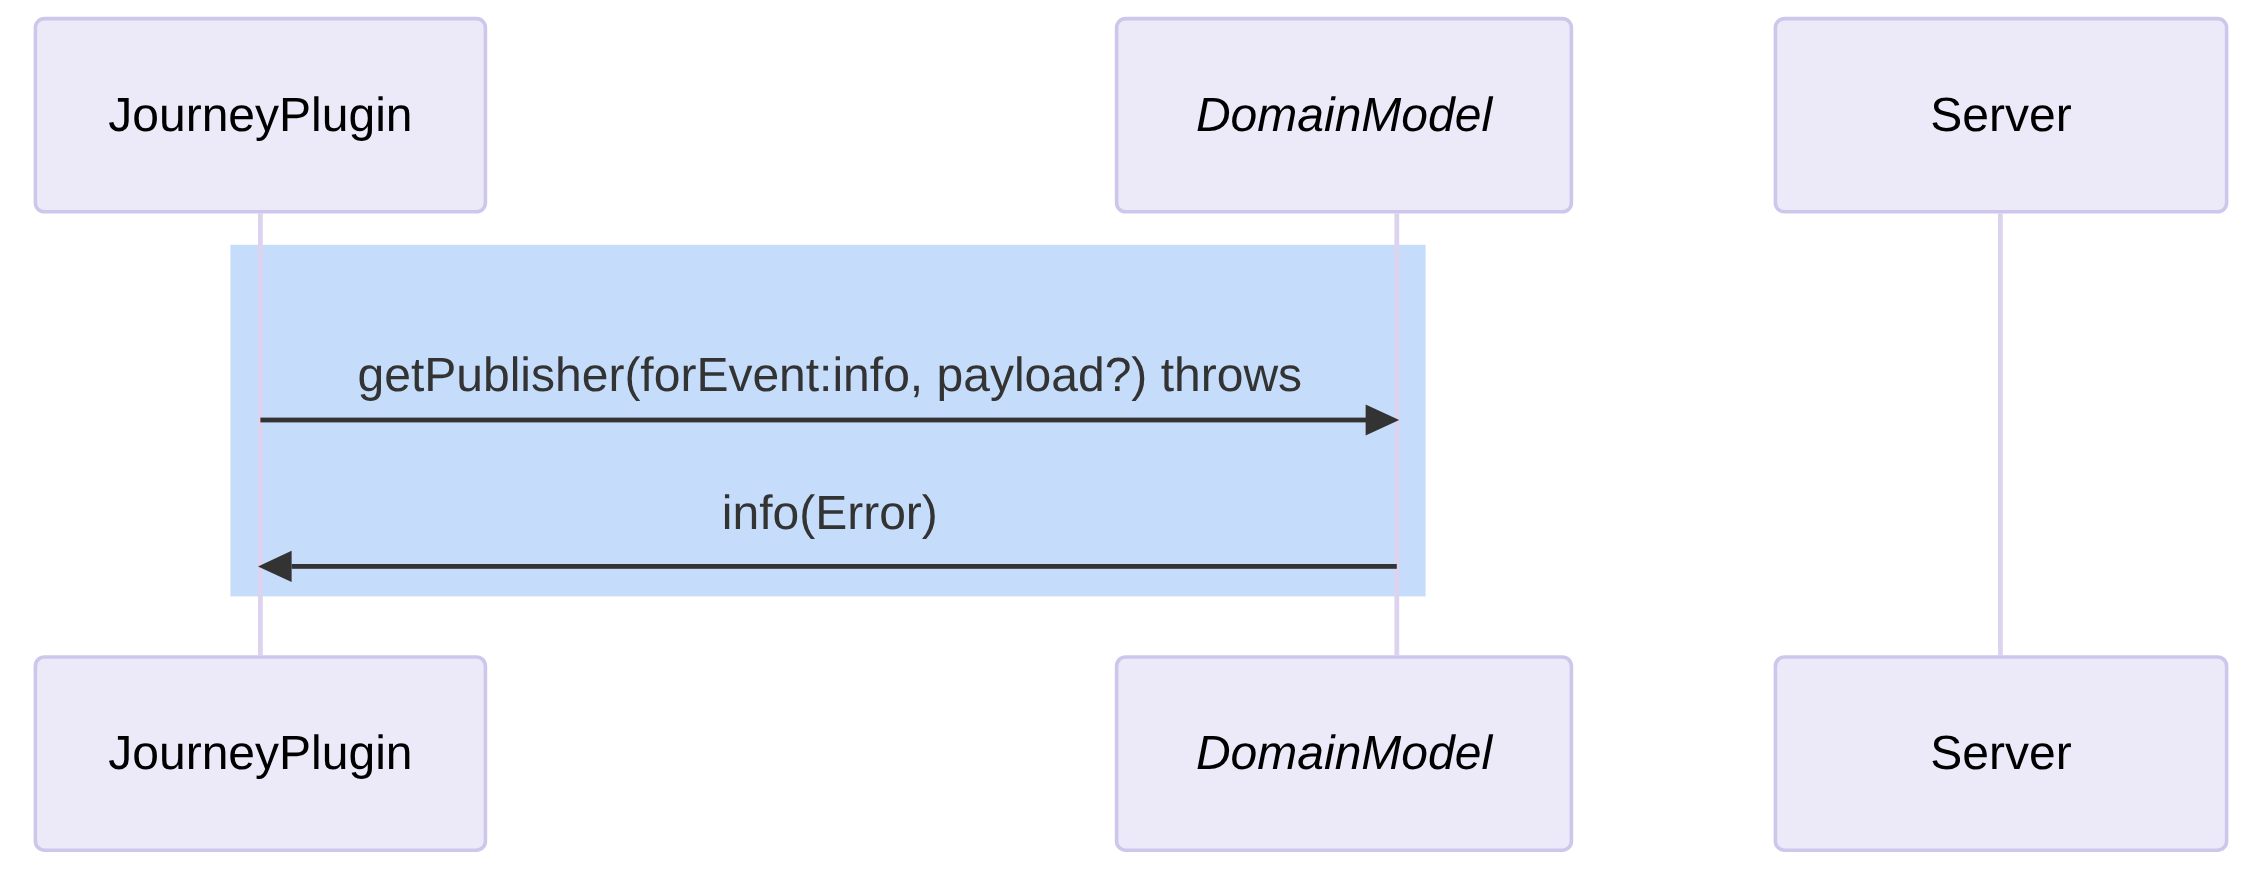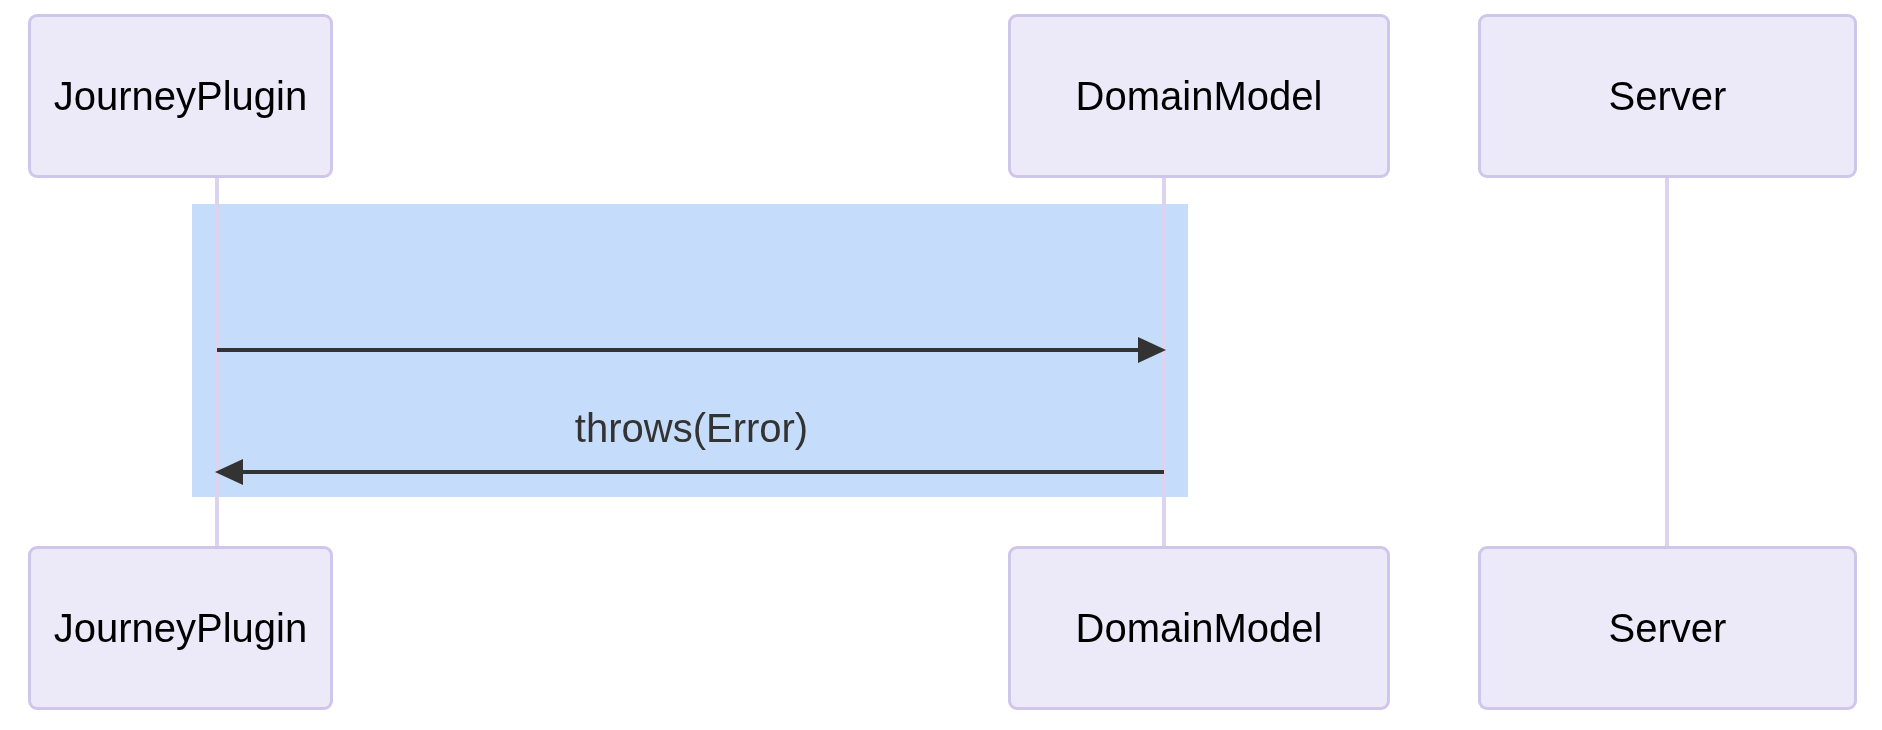--- a/index.html
+++ b/index.html
@@ -50,22 +50,22 @@
     border-radius: 9px;
     display: flex;
     align-items: center;
     justify-content: center;
     font-size: 40px;
     color: var(--actor-text, #000000);
     z-index: 3;
   }
   .row-top    { top: 14px; }
   .row-bottom { top: 546px; }
-  .actor-journeyplugin { left: 28px;   width: 305px; }
-  .actor-domainmodel   { left: 1008px;  width: 382px; }
+  .actor-journeyplugin { left: 28px;   width: 378px; }
+  .actor-domainmodel   { left: 929px;  width: 382px; font-style: italic; }
   .actor-server        { left: 1478px; width: 379px; text-align: right; }
 
   
   .msg-label {
     position: absolute;
     left: 219px;
     width: 945px;
     text-align: center;
     font-size: 40px;
     line-height: 44px;
@@ -118,24 +118,25 @@
   <div class="actor-box row-top actor-journeyplugin">
     <span>JourneyPlugin</span>
   </div>
   <div class="actor-box row-top actor-domainmodel">
     <span>DomainModel</span>
   </div>
   <div class="actor-box row-top actor-server">
     <span>Server</span>
   </div>
 
+  <div class="msg-label msg1-label">getPublisher(forEvent:info, payload?) throws</div>
   <div class="msg-line msg1-line"></div>
   <div class="arrowhead arrowhead-right"></div>
 
-  <div class="msg-label msg2-label">throws(Error)</div>
+  <div class="msg-label msg2-label">info(Error)</div>
   <div class="msg-line msg2-line"></div>
   <div class="arrowhead arrowhead-left"></div>
 
   <div class="actor-box row-bottom actor-journeyplugin">
     <span>JourneyPlugin</span>
   </div>
   <div class="actor-box row-bottom actor-domainmodel">
     <span>DomainModel</span>
   </div>
   <div class="actor-box row-bottom actor-server">

